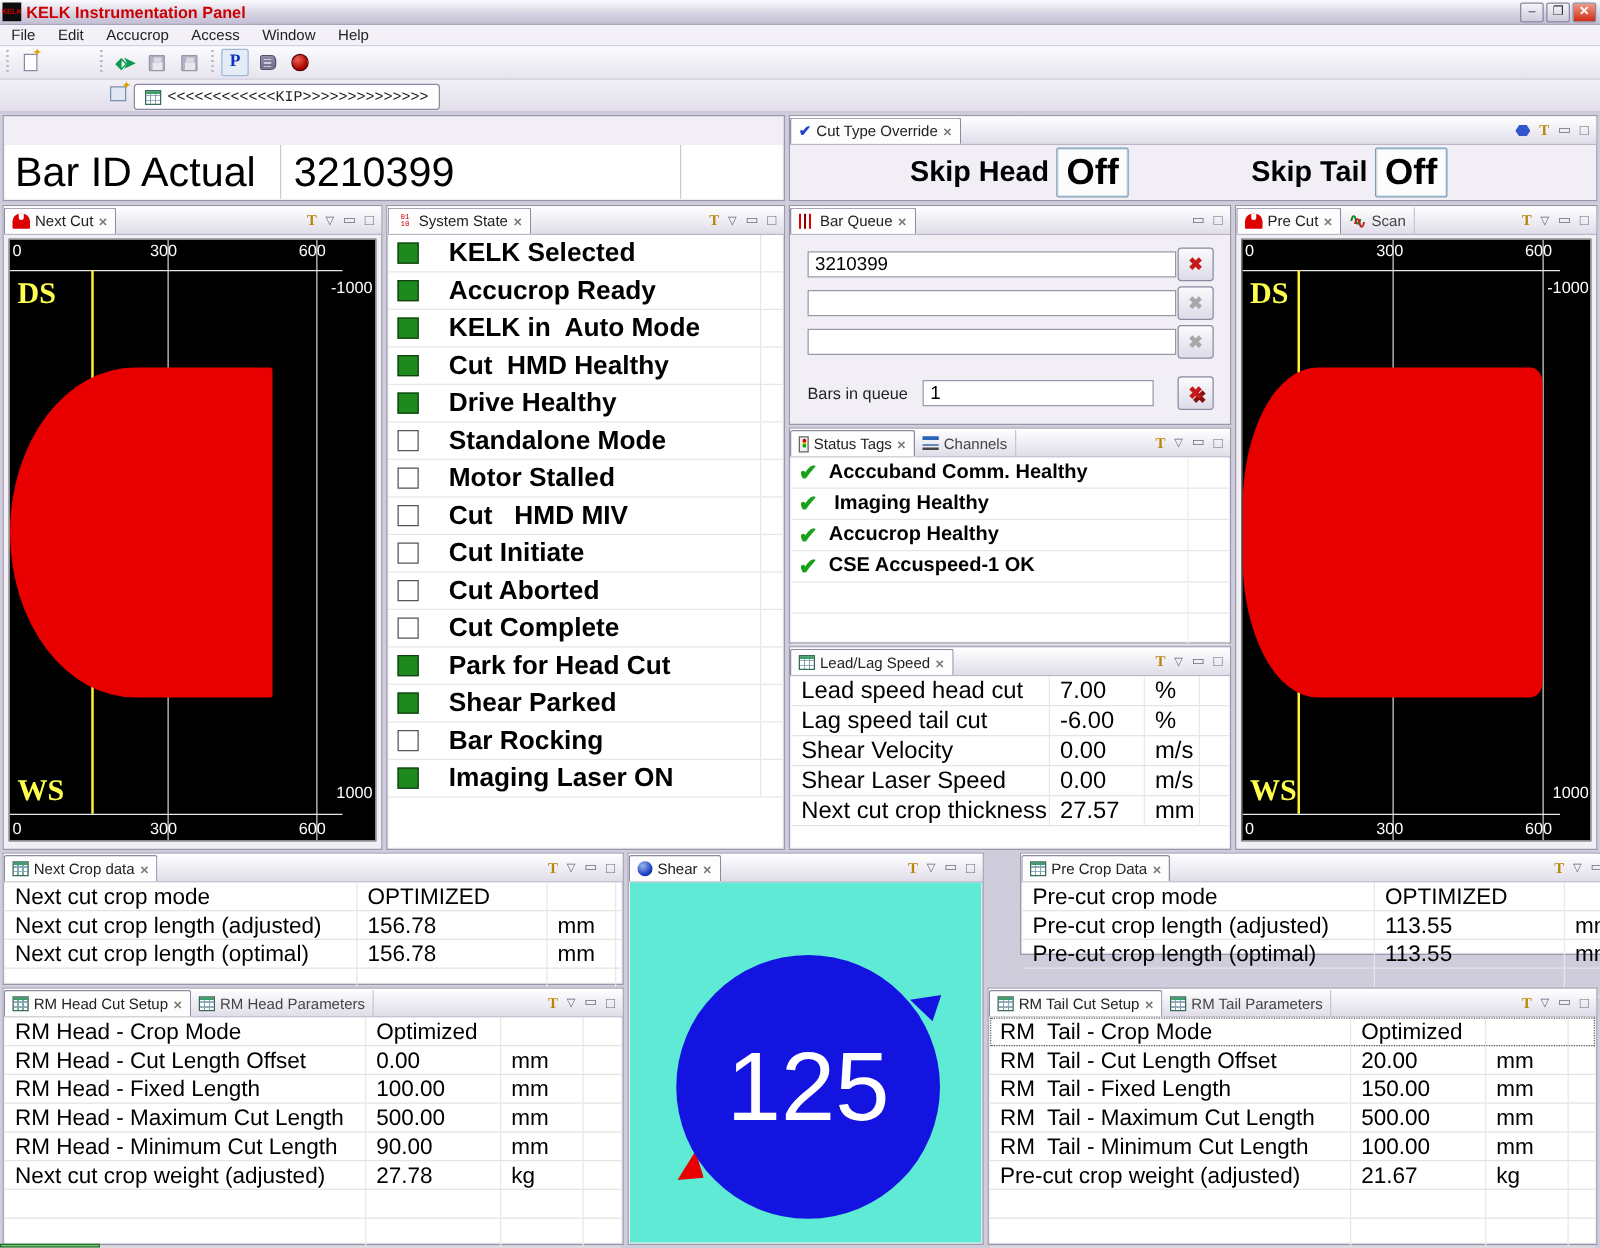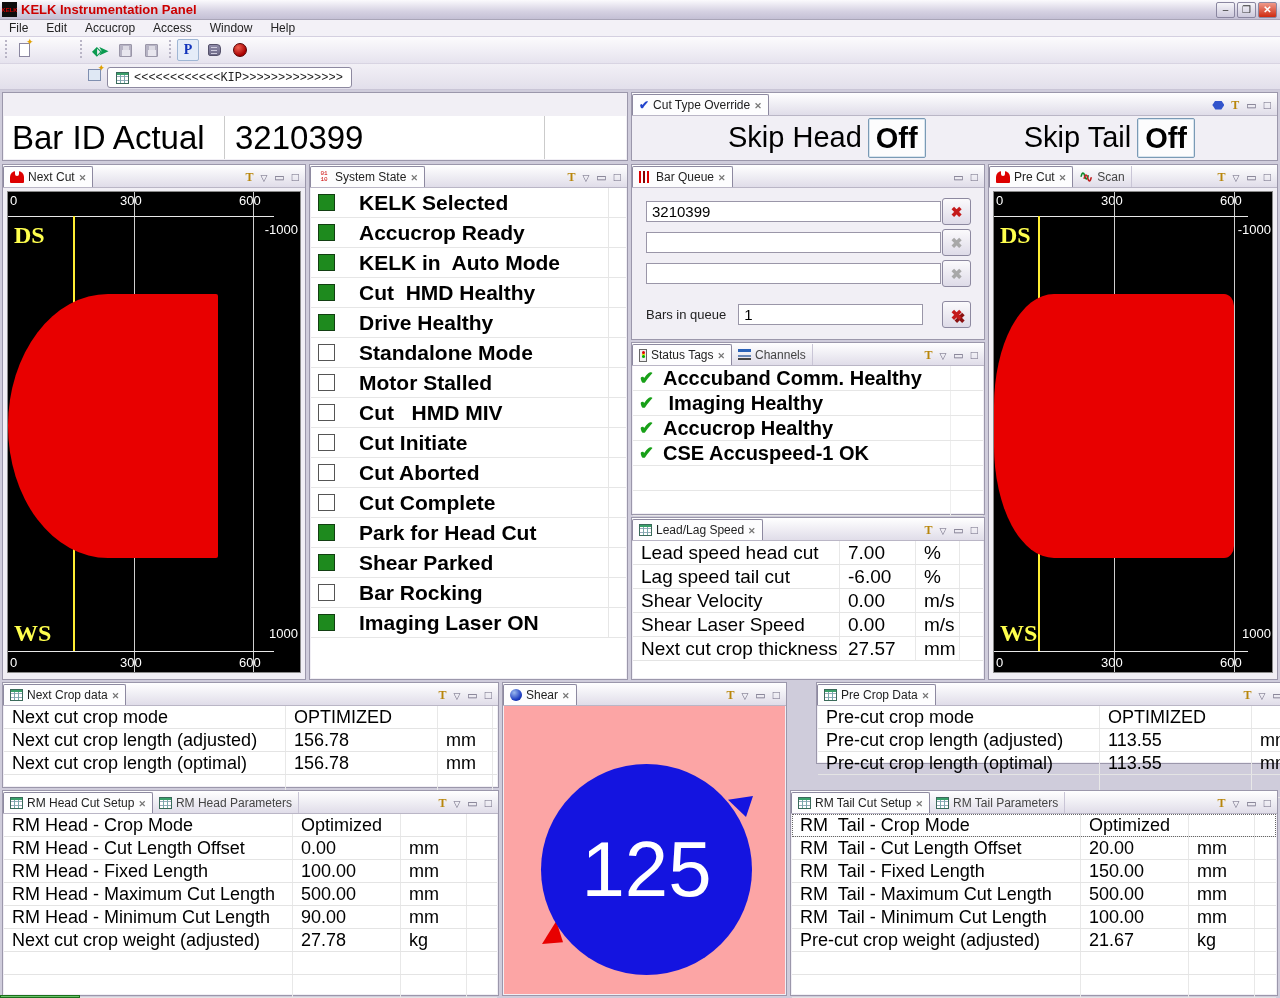--- a/index.html
+++ b/index.html
@@ -103,21 +103,21 @@
   .icon-sphere { width:12px; height:12px; border-radius:50%;
     background:radial-gradient(circle at 35% 30%, #9ab8ee, #1a3ac0 65%, #0a1a70); }
 
   
   .nb-body { background:#fff; position:absolute; left:1px; right:1px; top:23px; bottom:1px; }
   .nb-text { position:absolute; top:0; bottom:0; font-size:33px; color:#000;
     display:flex; align-items:center; white-space:pre; }
   .nb-div { position:absolute; top:0; bottom:0; width:1px; background:#cbcbcb; }
 
   .cto-body { display:flex; align-items:center; position:absolute; inset:23px 1px 1px 1px; }
-  .cto-label { font-size:29px; font-weight:normal; white-space:pre; }
+  .cto-label { font-size:23px; font-weight:bold; white-space:pre; }
   .cto-btn { height:40px; padding:0 7px; background:#fcfcfd; border:1px solid #7a9ab5;
     border-radius:2px; font-size:29px; font-weight:bold; line-height:38px; box-shadow:0 0 0 1px #d8e4ee inset; }
 
   .chart { position:absolute; inset:3px 4px 6px 4px; background:#000; border:1px solid #8a8a8a; overflow:hidden; }
   .axlabel { position:absolute; color:#fff; font-size:13px; white-space:nowrap; }
   .yellow-label { position:absolute; color:#ffff4d; font-weight:bold; font-size:24px;
     font-family:"Liberation Serif",serif; }
   .hline { position:absolute; height:1px; background:#e8e8e8; }
   .vline { position:absolute; width:1px; top:0; bottom:0; background:#cfcfcf; }
   .yline { position:absolute; width:2px; background:#ffee33; }
@@ -139,34 +139,34 @@
     background:linear-gradient(#fbfafc,#dedbe8); display:flex; align-items:center; justify-content:center; }
   .xred::before { content:"✖"; color:#c41a1a; font-size:14px; font-weight:bold; }
   .xgray::before { content:"✖"; color:#a8a8a8; font-size:14px; font-weight:bold; }
   .xredd::before { content:"✖"; color:#c41a1a; font-size:14px; font-weight:bold;
     text-shadow:3px 3px 0 #8a1010; }
   .bq-label { font-size:13px; color:#222; }
 
   .st-table { position:absolute; inset:23px 1px 1px 1px; background:#fff; }
   .st-row { display:grid; grid-template-columns:30px 288px 1fr; height:25px;
     border-bottom:1px solid #e6e6e6; align-items:center; }
-  .st-row .lbl { font-size:20px; font-weight:bold; white-space:pre; border-right:1px solid #eee;
+  .st-row .lbl { font-size:16px; font-weight:bold; white-space:pre; border-right:1px solid #eee;
     height:100%; display:flex; align-items:center; }
   .chk::before { content:"✔"; color:#18a018; font-size:18px; font-weight:bold; padding-left:6px; }
 
   .dt { position:absolute; inset:23px 1px 1px 1px; background:#fff; }
   .dtr { display:grid; border-bottom:1px solid #e4e4e4; align-items:center; }
   .dtr .c { height:100%; display:flex; align-items:center; padding-left:8px; white-space:pre; overflow:hidden; }
   .dtr .c + .c { border-left:1px solid #e8e8e8; }
   .g-ll { grid-template-columns:206px 76px 44px 1fr; height:24px; font-size:19px; }
   .g-crop { grid-template-columns:281px 152px 55px 1fr; height:23px; font-size:18px; }
   .g-rm { grid-template-columns:288px 108px 66px 1fr; height:23px; font-size:18px; }
   .dtr.focused { outline:1px dotted #666; outline-offset:-1px; }
 
-  .shear-body { position:absolute; inset:23px 1px 1px 1px; background:#fca5a5; }
+  .shear-body { position:absolute; inset:23px 1px 1px 1px; background:#5eead4; }
   .shear-circle { position:absolute; left:37px; top:58px; width:211px; height:211px;
     border-radius:50%; background:#1414e0; display:flex; align-items:center; justify-content:center;
     color:#fff; font-size:78px; }
   .tri-blue { position:absolute; left:224px; top:90px; width:25px; height:21px; background:#1414e0;
     clip-path:polygon(0 18%, 100% 0, 72% 100%); }
   .tri-red { position:absolute; left:38px; top:215px; width:21px; height:23px; background:#e80000;
     clip-path:polygon(0 100%, 100% 92%, 68% 0); }
 
   .greenbar { position:absolute; left:0; top:995px; width:80px; height:3px;
     background:linear-gradient(#9fe89f,#2f9f2f); border:1px solid #1d6f1d; }

